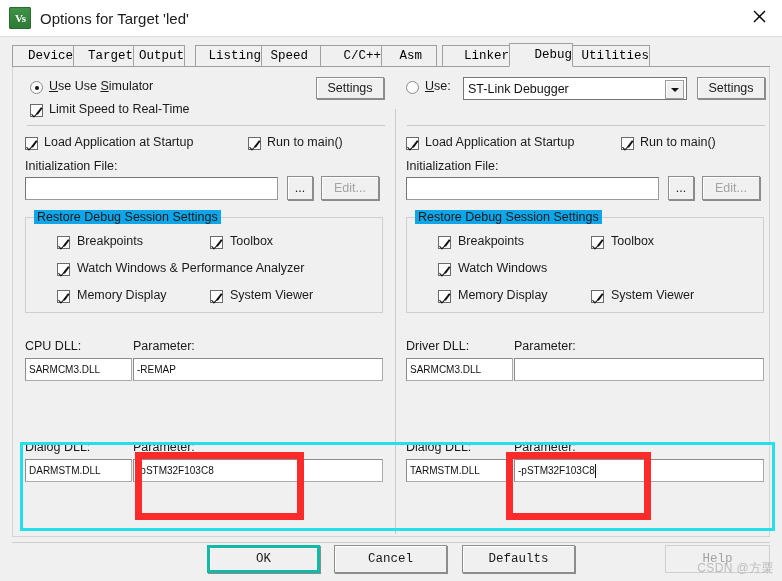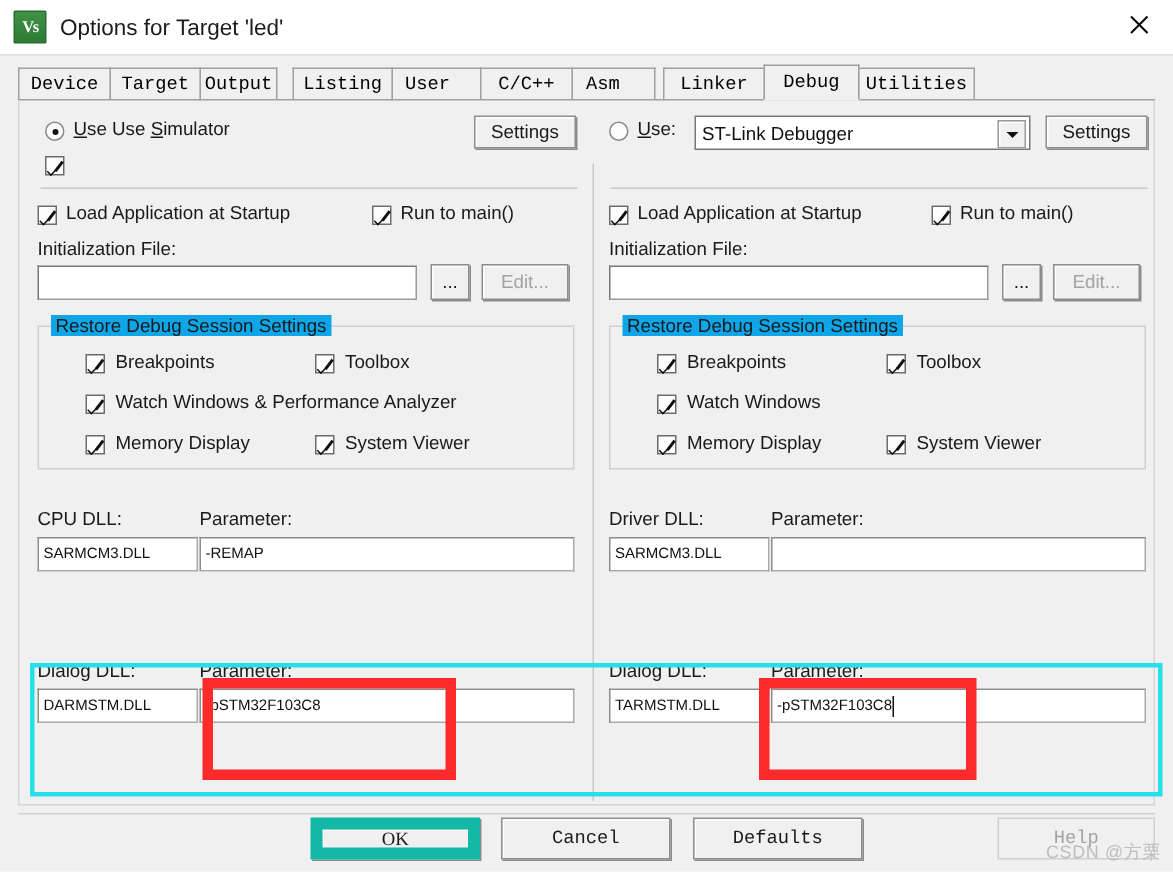--- a/index.html
+++ b/index.html
@@ -63,21 +63,21 @@
   }
   .tab {
     position: absolute; top: 2px; height: 21px;
     border-left: 1px solid #a0a0a0;
     border-right: 1px solid #a0a0a0;
     border-top: 1px solid #a0a0a0;
     background: #f0f0f0;
     font-family: "Liberation Mono", monospace;
     font-size: 12.5px;
     color: #000;
-    display: flex; align-items: center; justify-content: center;
+    display: flex; align-items: center; justify-content: flex-end;
     box-sizing: border-box;
   }
   .tab.active {
     top: 0px; height: 24px;
     background: #f0f0f0;
     border-bottom: 1px solid #f0f0f0;
     z-index: 5;
   }
 
   
@@ -158,21 +158,21 @@
     position: absolute;
     background: #f0f0f0;
     border: 1px solid #8d8d8d;
     box-shadow: inset 1px 1px 0 #ffffff, 1px 1px 0 #8b8b8b;
     box-sizing: border-box;
     display: flex; align-items: center; justify-content: center;
     font-size: 12.5px; color: #1a1a1a;
   }
   .btn.mono { font-family: "Liberation Mono", monospace; font-size: 12.5px; }
   .btn.disabled { color: #a3a3a3; }
-  .btn.default { border: 8px solid #14b8a6; font-family: Liberation Serif, serif; }
+  .btn.default { border: 3px solid #14b8a6; }
 
   
   .combo {
     position: absolute; height: 23px;
     background: #ffffff;
     border: 1px solid #767676;
     box-sizing: border-box;
     display: flex; align-items: center;
     font-size: 12.5px; color: #111;
     padding-left: 4px;
@@ -265,21 +265,21 @@
     <div class="tab" style="left:61px;  width:61px;">
         <span>Target</span>
       </div>
     <div class="tab" style="left:121px; width:52px;">
         <span>Output</span>
       </div>
     <div class="tab" style="left:183px; width:67px;">
         <span>Listing</span>
       </div>
     <div class="tab" style="left:249px; width:60px;">
-        <span style="margin-right:12px">User</span>
+        <span style="margin-right:12px">Speed</span>
       </div>
     <div class="tab" style="left:308px; width:62px;">
         <span>C/C++</span>
       </div>
     <div class="tab" style="left:369px; width:56px;">
         <span style="margin-right:14px">Asm</span>
       </div>
     <div class="tab" style="left:430px; width:68px;">
         <span>Linker</span>
       </div>
@@ -296,20 +296,21 @@
     <div class="hdiv-left"></div>
     <div class="hdiv-right"></div>
 
     <div class="rb sel" style="left:17px; top:14px;"></div>
     <div class="lbl" style="left:36px; top:12px;"><u>U</u>se Use <u>S</u>imulator</div>
     <div class="btn" style="left:303px; top:10px; width:68px; height:22px;">
       <span>Settings</span>
     </div>
 
     <div class="cb checked" style="left:17px; top:37px;"></div>
+    <div class="lbl" style="left:36px; top:35px;">Limit Speed to Real-Time</div>
 
     <div class="cb checked" style="left:12px; top:70px;"></div>
     <div class="lbl" style="left:31px; top:68px;">Load Application at Startup</div>
     <div class="cb checked" style="left:235px; top:70px;"></div>
     <div class="lbl" style="left:254px; top:68px;">Run to main()</div>
 
     <div class="lbl" style="left:12px; top:92px;">Initialization File:</div>
     <div class="tf" style="left:12px; top:110px; width:253px;">
         <span></span>
       </div>

